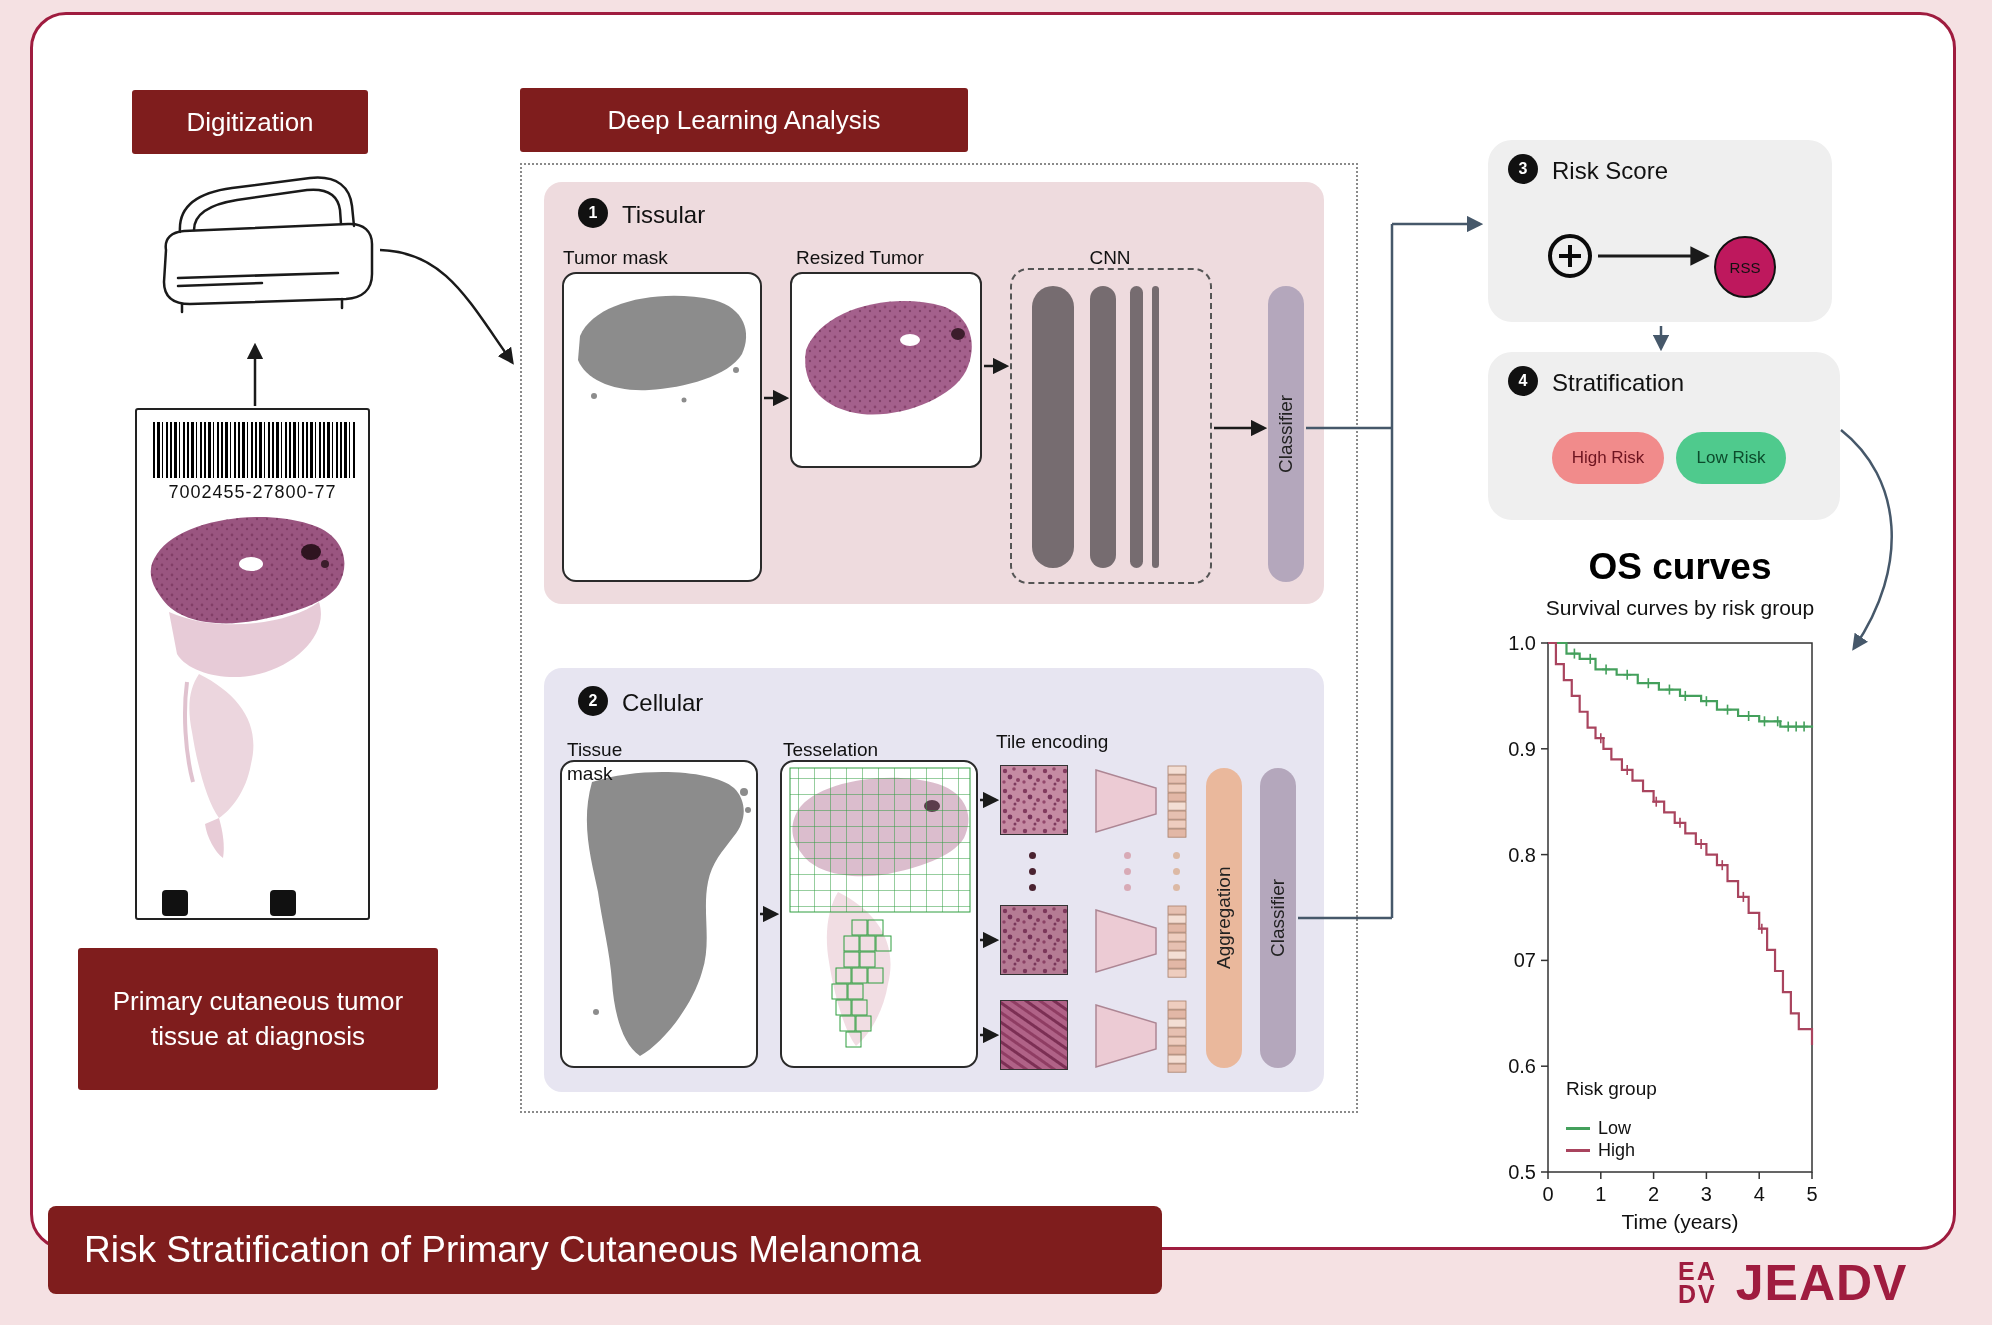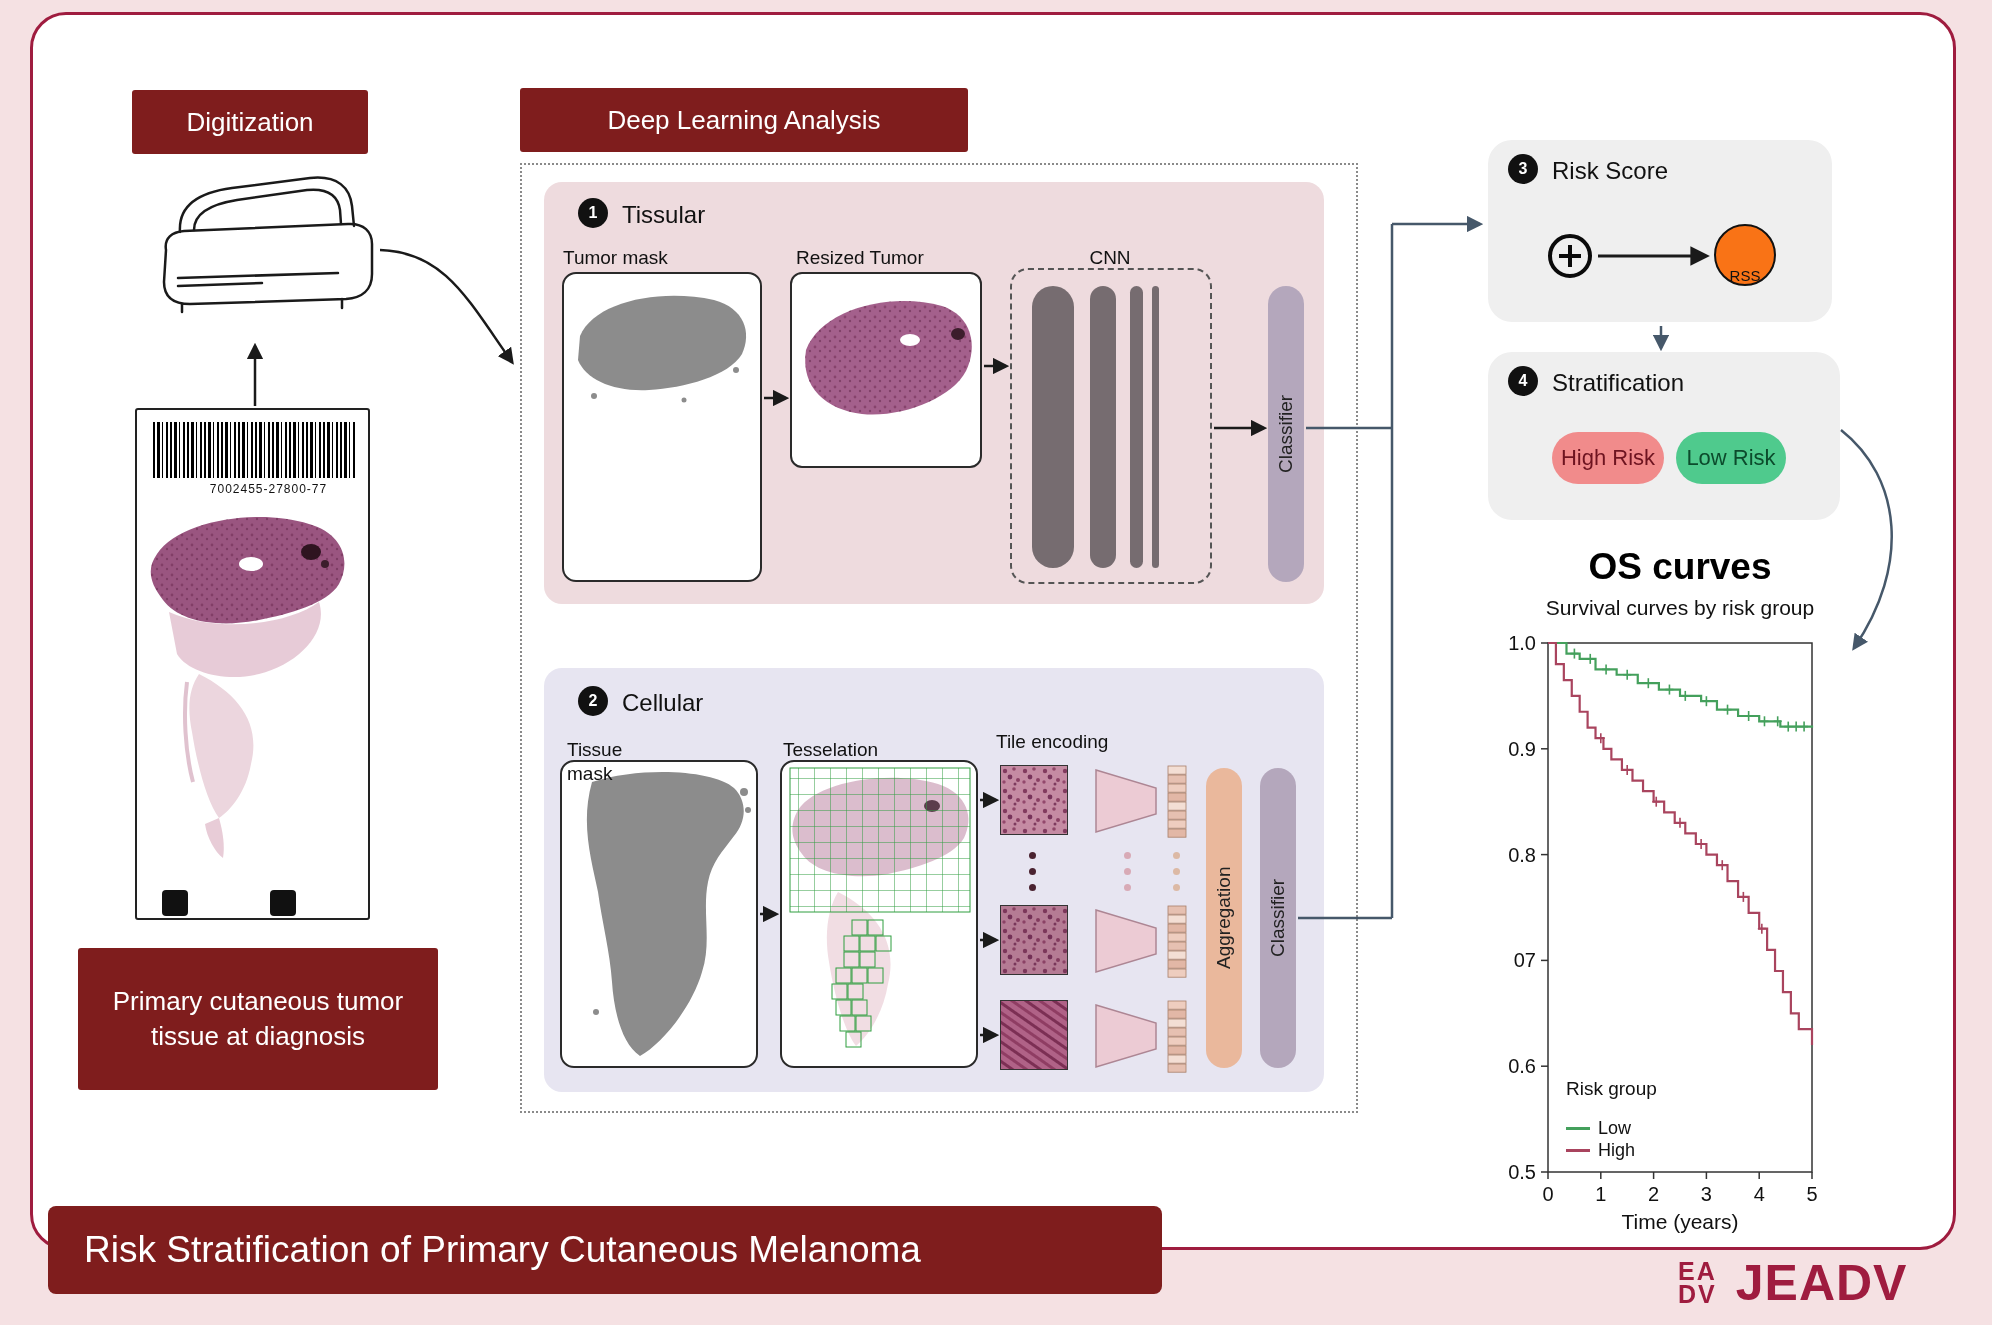--- a/index.html
+++ b/index.html
@@ -11,21 +11,21 @@
   .panel{position:absolute;border-radius:18px}
   .stepcircle{position:absolute;width:30px;height:30px;border-radius:50%;background:#111;color:#fff;font-weight:bold;font-size:16px;display:flex;align-items:center;justify-content:center;z-index:5}
   .slabel{position:absolute;font-size:19px;color:#111;z-index:6;line-height:1.25}
   .ptitle{position:absolute;font-size:24px;color:#111;z-index:5}
   .wbox{position:absolute;background:#fff;border:2px solid #2a2a2a;border-radius:14px;overflow:hidden}
   .vbar{position:absolute;border-radius:18px}
   .vlabel{writing-mode:vertical-rl;transform:rotate(180deg);font-size:19px;color:#222;display:flex;align-items:center;justify-content:center;width:100%;height:100%;white-space:nowrap}
   .cnn-bar{position:absolute;background:#766c70;border-radius:999px}
   .dcol{position:absolute;display:flex;flex-direction:column;gap:9px;align-items:center;z-index:4}
   .dcol i{width:7px;height:7px;border-radius:50%;display:block}
-  .pill{position:absolute;border-radius:26px;display:flex;align-items:center;justify-content:center;font-size:22px;font-weight:500}
+  .pill{position:absolute;border-radius:26px;display:flex;align-items:center;justify-content:center;font-size:17px;font-weight:500}
   .legend-row{display:flex;align-items:center;height:22px}
   .legend-swatch{width:24px;height:3px;display:inline-block;margin-right:8px}
   .tile{position:absolute;border:1.5px solid #333;overflow:hidden}
   svg{display:block}
 </style>
 </head>
 <body>
 
 <div id="canvas">
 
@@ -82,21 +82,21 @@
         <path d="M36 116 L196 111"></path>
         <path d="M36 124 L120 121"></path>
         <path d="M40 142 L40 150"></path>
           <path d="M200 137 L200 146"></path>
       </g>
     </svg>
   </div>
 
   <div class="abs" style="left:135px;top:408px;width:235px;height:512px;background:#fff;border:2.5px solid #222;border-radius:3px">
     <div style="position:absolute;left:16px;top:12px;width:202px;height:56px;background:repeating-linear-gradient(90deg,#000 0 2px,#fff 2px 4px,#000 4px 7px,#fff 7px 9px,#000 9px 10px,#fff 10px 13px,#000 13px 15px,#fff 15px 17px)"></div>
-    <div style="position:absolute;left:16px;top:72px;width:100%;text-align:center;font-size:12px;letter-spacing:1px;color:#111">7002455-27800-77</div>
+    <div style="position:absolute;left:0;top:72px;width:100%;text-align:center;font-size:18px;letter-spacing:1px;color:#111">7002455-27800-77</div>
     <div style="position:absolute;left:2px;top:92px;width:227px;height:382px">
       <svg viewBox="0 0 227 382" width="227" height="382">
         <path d="M18 52 C40 18 120 6 170 22 C205 32 212 60 200 82 C188 102 150 112 120 118 C80 126 40 120 24 98 C10 80 8 66 18 52 Z" fill="#9a5580"></path>
         <path d="M18 52 C40 18 120 6 170 22 C205 32 212 60 200 82 C188 102 150 112 120 118 C80 126 40 120 24 98 C10 80 8 66 18 52 Z" fill="url(#dotsPat)"></path>
         <ellipse cx="112" cy="62" rx="12" ry="7" fill="#fff"></ellipse>
         <ellipse cx="172" cy="50" rx="10" ry="8" fill="#2f1420"></ellipse>
         <circle cx="186" cy="62" r="4" fill="#3c1d2c"></circle>
         <path d="M30 110 C80 132 150 122 180 100 C190 130 160 162 120 172 C90 180 50 172 38 152 Z" fill="#dfb9c9" opacity="0.75"></path>
         <path d="M60 172 C100 192 122 222 112 262 C107 290 92 308 80 316 C68 300 58 262 53 230 C48 205 50 187 60 172 Z" fill="#ecd6de"></path>
         <path d="M80 316 C84 330 86 344 84 356 C76 350 68 336 66 322 Z" fill="#e8ccd7"></path>
@@ -298,21 +298,21 @@
 
   <div class="abs" style="left:1488px;top:140px;width:344px;height:182px;background:#efefef;border-radius:24px"></div>
   <div class="stepcircle" style="left:1508px;top:154px">3</div>
   <div class="ptitle" style="left:1552px;top:157px">Risk Score</div>
   <div class="abs" style="left:1544px;top:230px">
     <svg viewBox="0 0 52 52" width="52" height="52">
       <circle cx="26" cy="26" r="20" fill="none" stroke="#0a0a0a" stroke-width="4"></circle>
       <path d="M26 15 V37 M15 26 H37" stroke="#0a0a0a" stroke-width="4"></path>
     </svg>
   </div>
-  <div class="abs" style="left:1714px;top:224px;width:62px;height:62px;border:2.5px solid #111;border-radius:50%;background:#f97316;display:flex;align-items:flex-end;justify-content:center;font-size:15px;color:#111">
+  <div class="abs" style="left:1714px;top:236px;width:62px;height:62px;border:2.5px solid #111;border-radius:50%;background:#be185d;display:flex;align-items:center;justify-content:center;font-size:15px;color:#111">
     <span>RSS</span>
   </div>
 
   <div class="abs" style="left:1488px;top:352px;width:352px;height:168px;background:#efefef;border-radius:24px"></div>
   <div class="stepcircle" style="left:1508px;top:366px">4</div>
   <div class="ptitle" style="left:1552px;top:369px">Stratification</div>
   <div class="pill" style="left:1552px;top:432px;width:112px;height:52px;background:#f18b8b;color:#6e1420">
     <span>High Risk</span>
   </div>
   <div class="pill" style="left:1676px;top:432px;width:110px;height:52px;background:#4fca8d;color:#0c4b2c">

